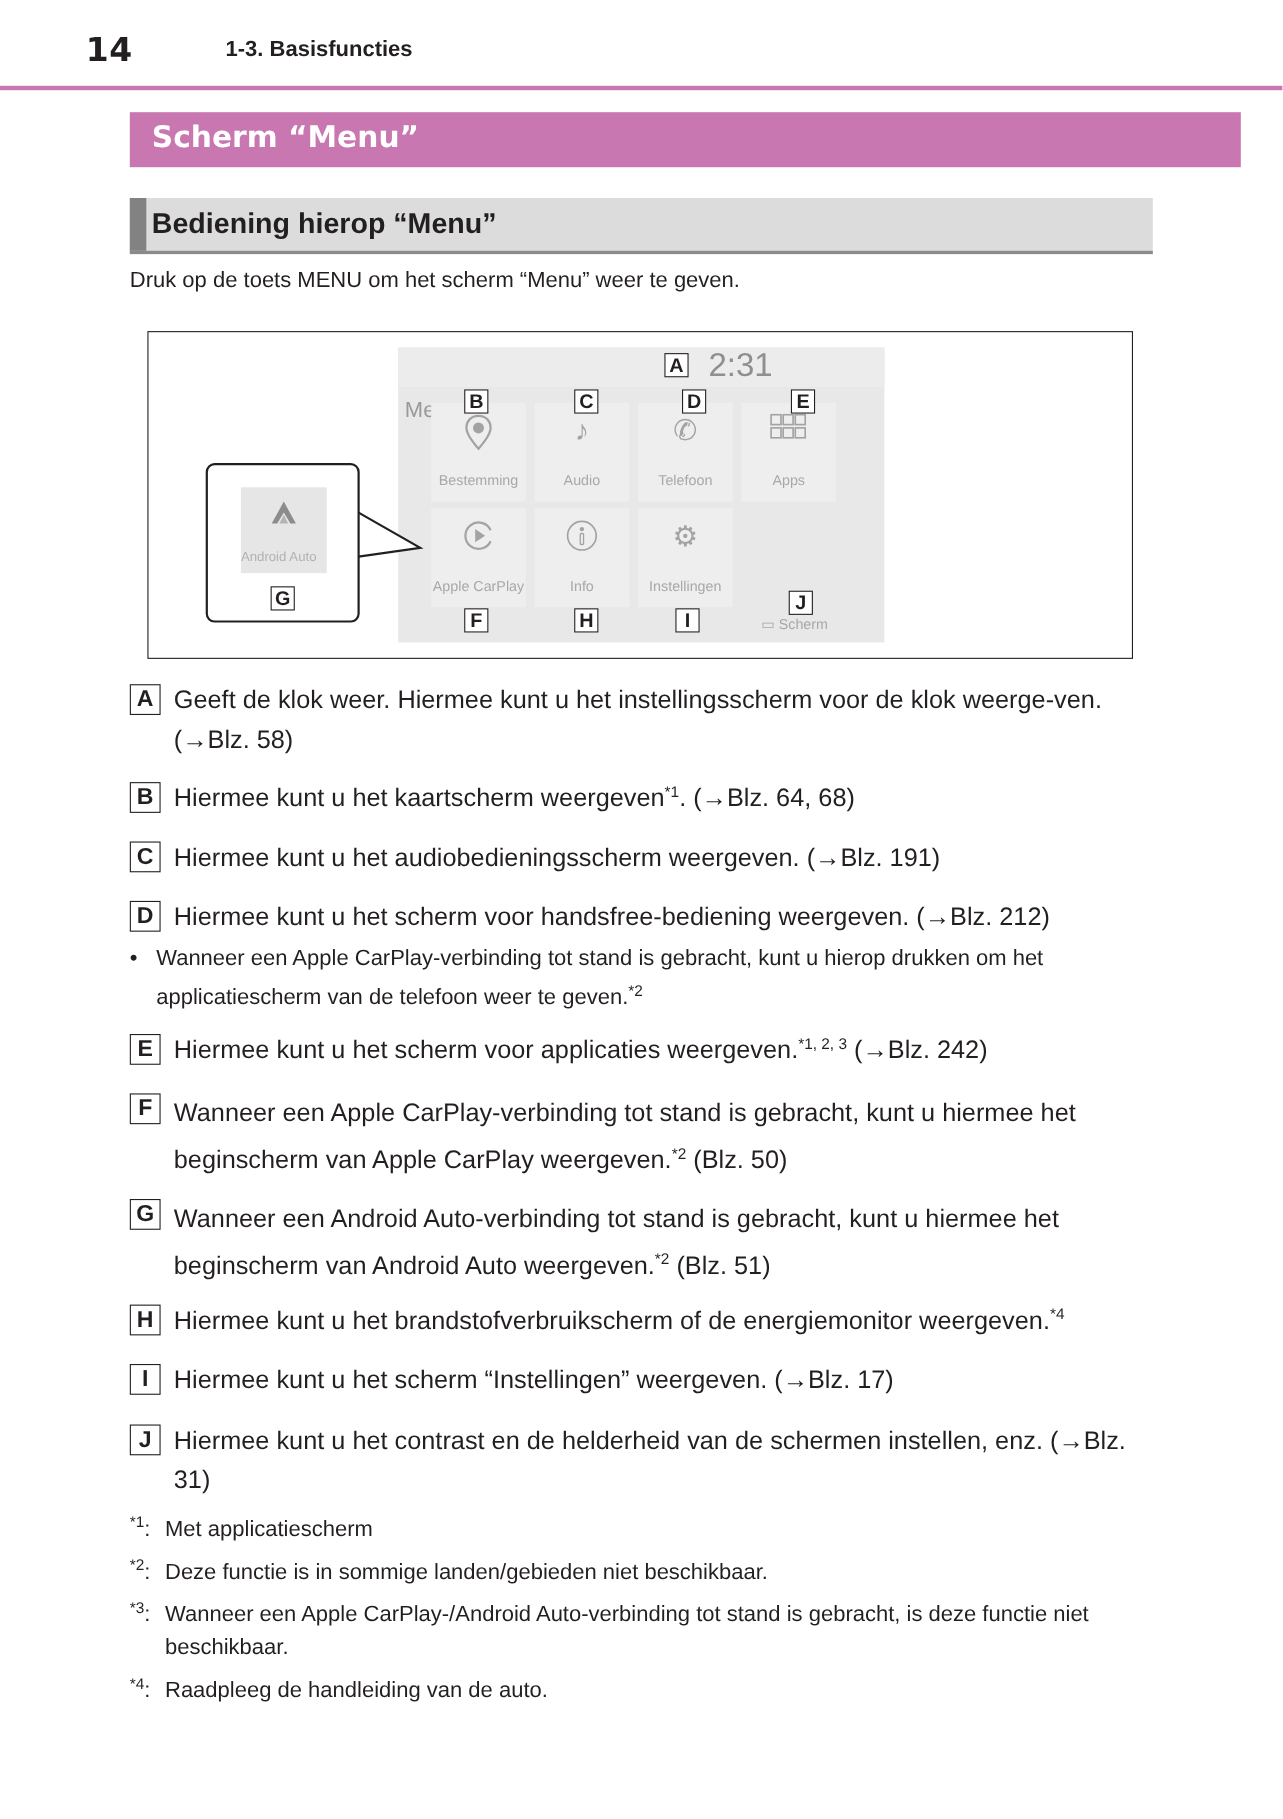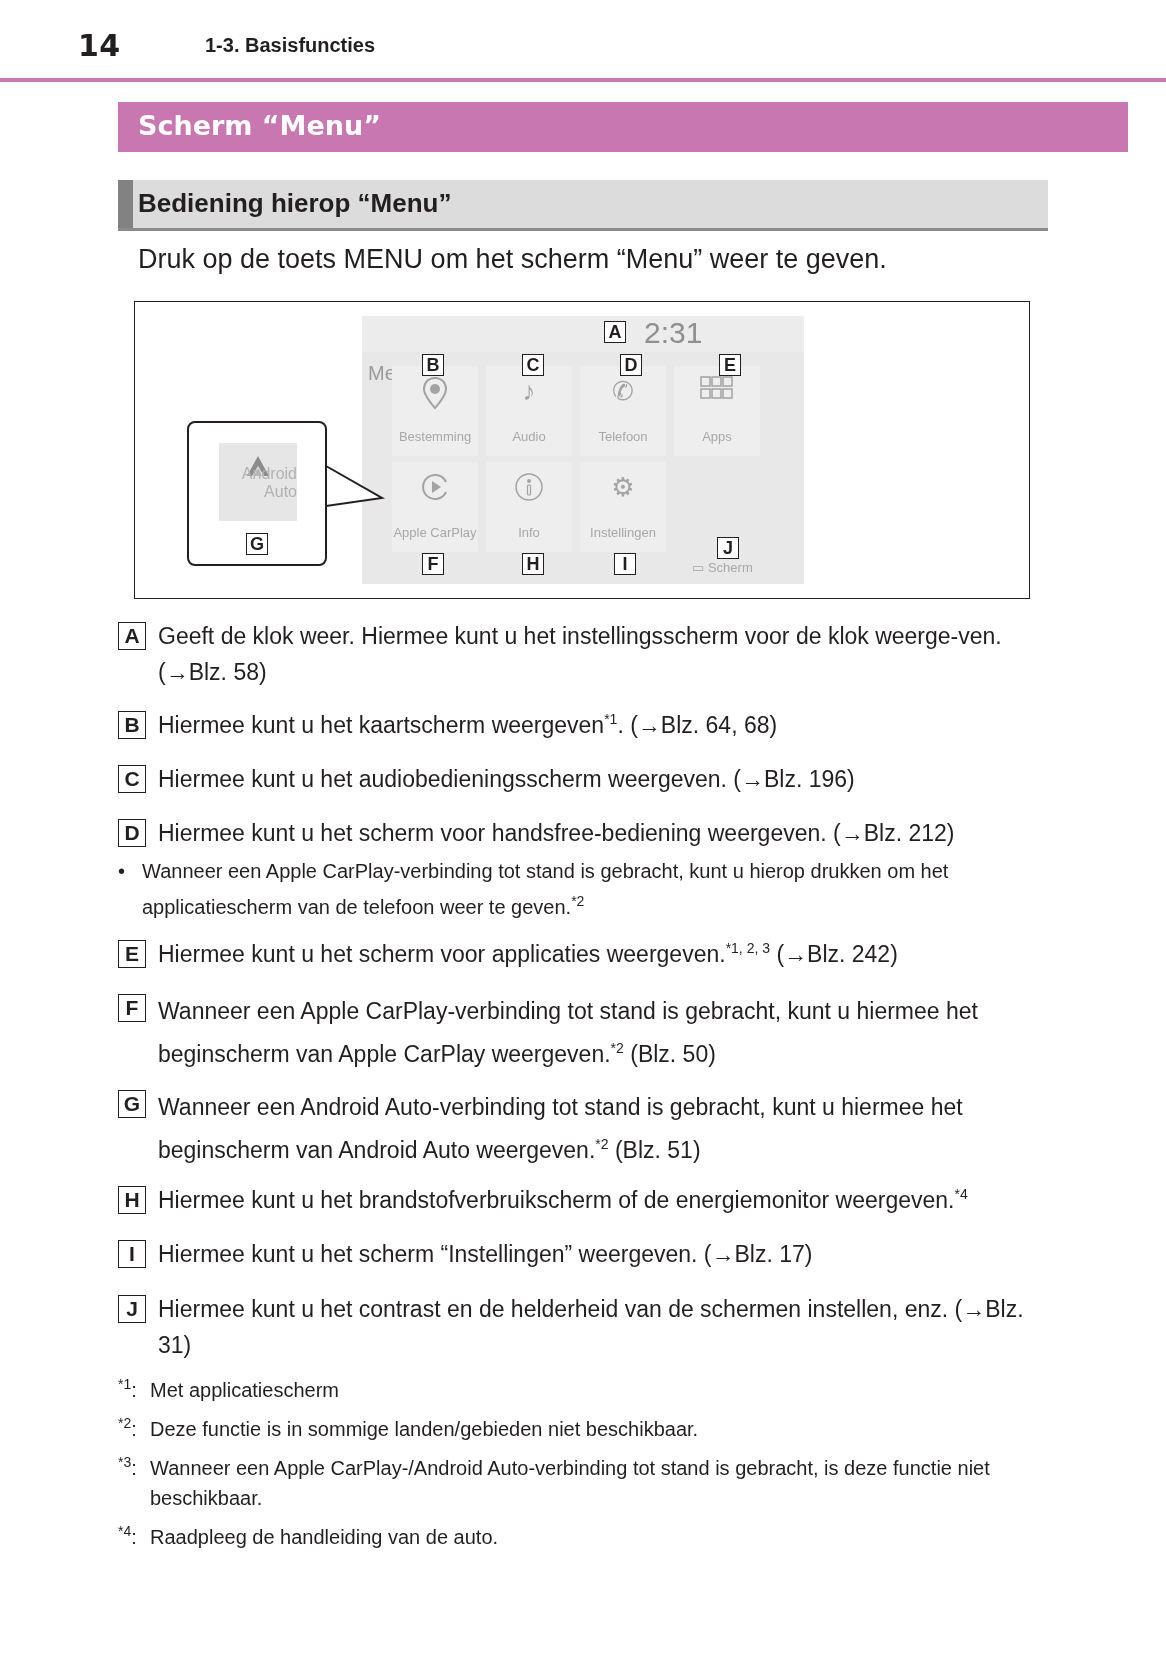--- a/index.html
+++ b/index.html
@@ -14,40 +14,40 @@
   .section-bar { position: absolute; left: 118px; top: 102px; width: 1010px; height: 50px;
                  background: #c877b0; }
   .section-bar span { position: absolute; left: 20px; top: 8px; font-size: 27px; font-weight: bold;
                  color: #ffffff; font-family: "DejaVu Sans", sans-serif; }
 
   .sub-bar { position: absolute; left: 118px; top: 180px; width: 930px; height: 48px;
              background: #dcdcdc; border-bottom: 3px solid #8a8a8a; }
   .sub-bar .accent { position: absolute; left: 0; top: 0; width: 15px; height: 48px; background: #828282; }
   .sub-bar span { position: absolute; left: 20px; top: 8px; font-size: 26px; font-weight: bold; color: #231f20; }
 
-  .intro { position: absolute; left: 118px; top: 244px; font-size: 27px; margin-left: 20px; }
+  .intro { position: absolute; left: 118px; top: 244px; font-size: 20px; }
 
   .figure { position: absolute; left: 134px; top: 301px; width: 896px; height: 298px;
             border: 1.5px solid #231f20; box-sizing: border-box; }
 
   .screen { position: absolute; left: 362px; top: 316px; width: 442px; height: 268px;
             background: #e8e8e8; }
   .screen-topbar { position: absolute; left: 0; top: 0; width: 442px; height: 36px; background: #ececec; }
   .screen-title { position: absolute; left: 6px; top: 6px; font-size: 20px; color: #9a9a9a; margin-top: 40px; }
   .clock { position: absolute; left: 282px; top: 0px; font-size: 30px; color: #8f8f8f; }
   .tile { position: absolute; width: 86px; height: 90px; background: #eeeeee; }
   .tile .tile-label { position: absolute; left: 0; width: 100%; text-align: center; bottom: 12px;
                       font-size: 13px; color: #a8a8a8; }
   .tile .tile-icon { position: absolute; left: 0; width: 100%; top: 10px; text-align: center; color: #a3a3a3; font-size: 26px; }
   .scherm-btn { position: absolute; left: 330px; top: 244px; font-size: 13px; color: #a8a8a8; }
 
   .callout { position: absolute; left: 187px; top: 421px; width: 140px; height: 145px;
              border: 2px solid #231f20; border-radius: 8px; box-sizing: border-box; background: #fff; }
   .aa-tile { position: absolute; left: 30px; top: 20px; width: 78px; height: 78px; background: #e6e6e6; }
-  .aa-tile .tile-label { position: absolute; bottom: 20px; width: 100%; text-align: right; font-size: 16px; color: #b2b2b2; }
+  .aa-tile .tile-label { position: absolute; bottom: 8px; width: 100%; text-align: left; font-size: 12px; color: #b2b2b2; }
   .aa-tile .tile-icon { position: absolute; top: 12px; width: 100%; text-align: center; font-size: 22px; color: #8c8c8c; }
 
   .tag { position: absolute; width: 22px; height: 22px; border: 1.5px solid #231f20; background: #fff;
          box-sizing: border-box; font-size: 18px; font-weight: bold; text-align: center; line-height: 20px;
          color: #231f20; }
 
   .item { position: absolute; left: 118px; width: 920px; font-size: 23px; line-height: 36px; }
   .item .badge { position: absolute; left: 0; top: 4px; width: 28px; height: 28px; border: 1.5px solid #231f20;
                  box-sizing: border-box; font-size: 21px; font-weight: bold; text-align: center; line-height: 26px; }
   .item .text { display: block; margin-left: 40px; }
@@ -173,21 +173,21 @@
 <div class="item" style="top:618px;">
   <span class="badge">A</span>
   <span class="text">Geeft de klok weer. Hiermee kunt u het instellingsscherm voor de klok weerge-ven. (→Blz. 58)</span>
 </div>
 <div class="item" style="top:707px;">
   <span class="badge">B</span>
   <span class="text"><span>Hiermee kunt u het kaartscherm weergeven</span><sup>*1</sup><span>. (→Blz. 64, 68)</span></span>
 </div>
 <div class="item" style="top:761px;">
   <span class="badge">C</span>
-  <span class="text">Hiermee kunt u het audiobedieningsscherm weergeven. (→Blz. 196)</span>
+  <span class="text">Hiermee kunt u het audiobedieningsscherm weergeven. (→Blz. 191)</span>
 </div>
 <div class="item" style="top:815px;">
   <span class="badge">D</span>
   <span class="text">Hiermee kunt u het scherm voor handsfree-bediening weergeven. (→Blz. 212)</span>
 </div>
 <div class="note" style="top:853px;">
   <span class="bullet">•</span>
   <span class="text"><span>Wanneer een Apple CarPlay-verbinding tot stand is gebracht, kunt u hierop drukken om het applicatiescherm van de telefoon weer te geven.</span><sup>*2</sup></span>
 </div>
 <div class="item" style="top:936px;">

